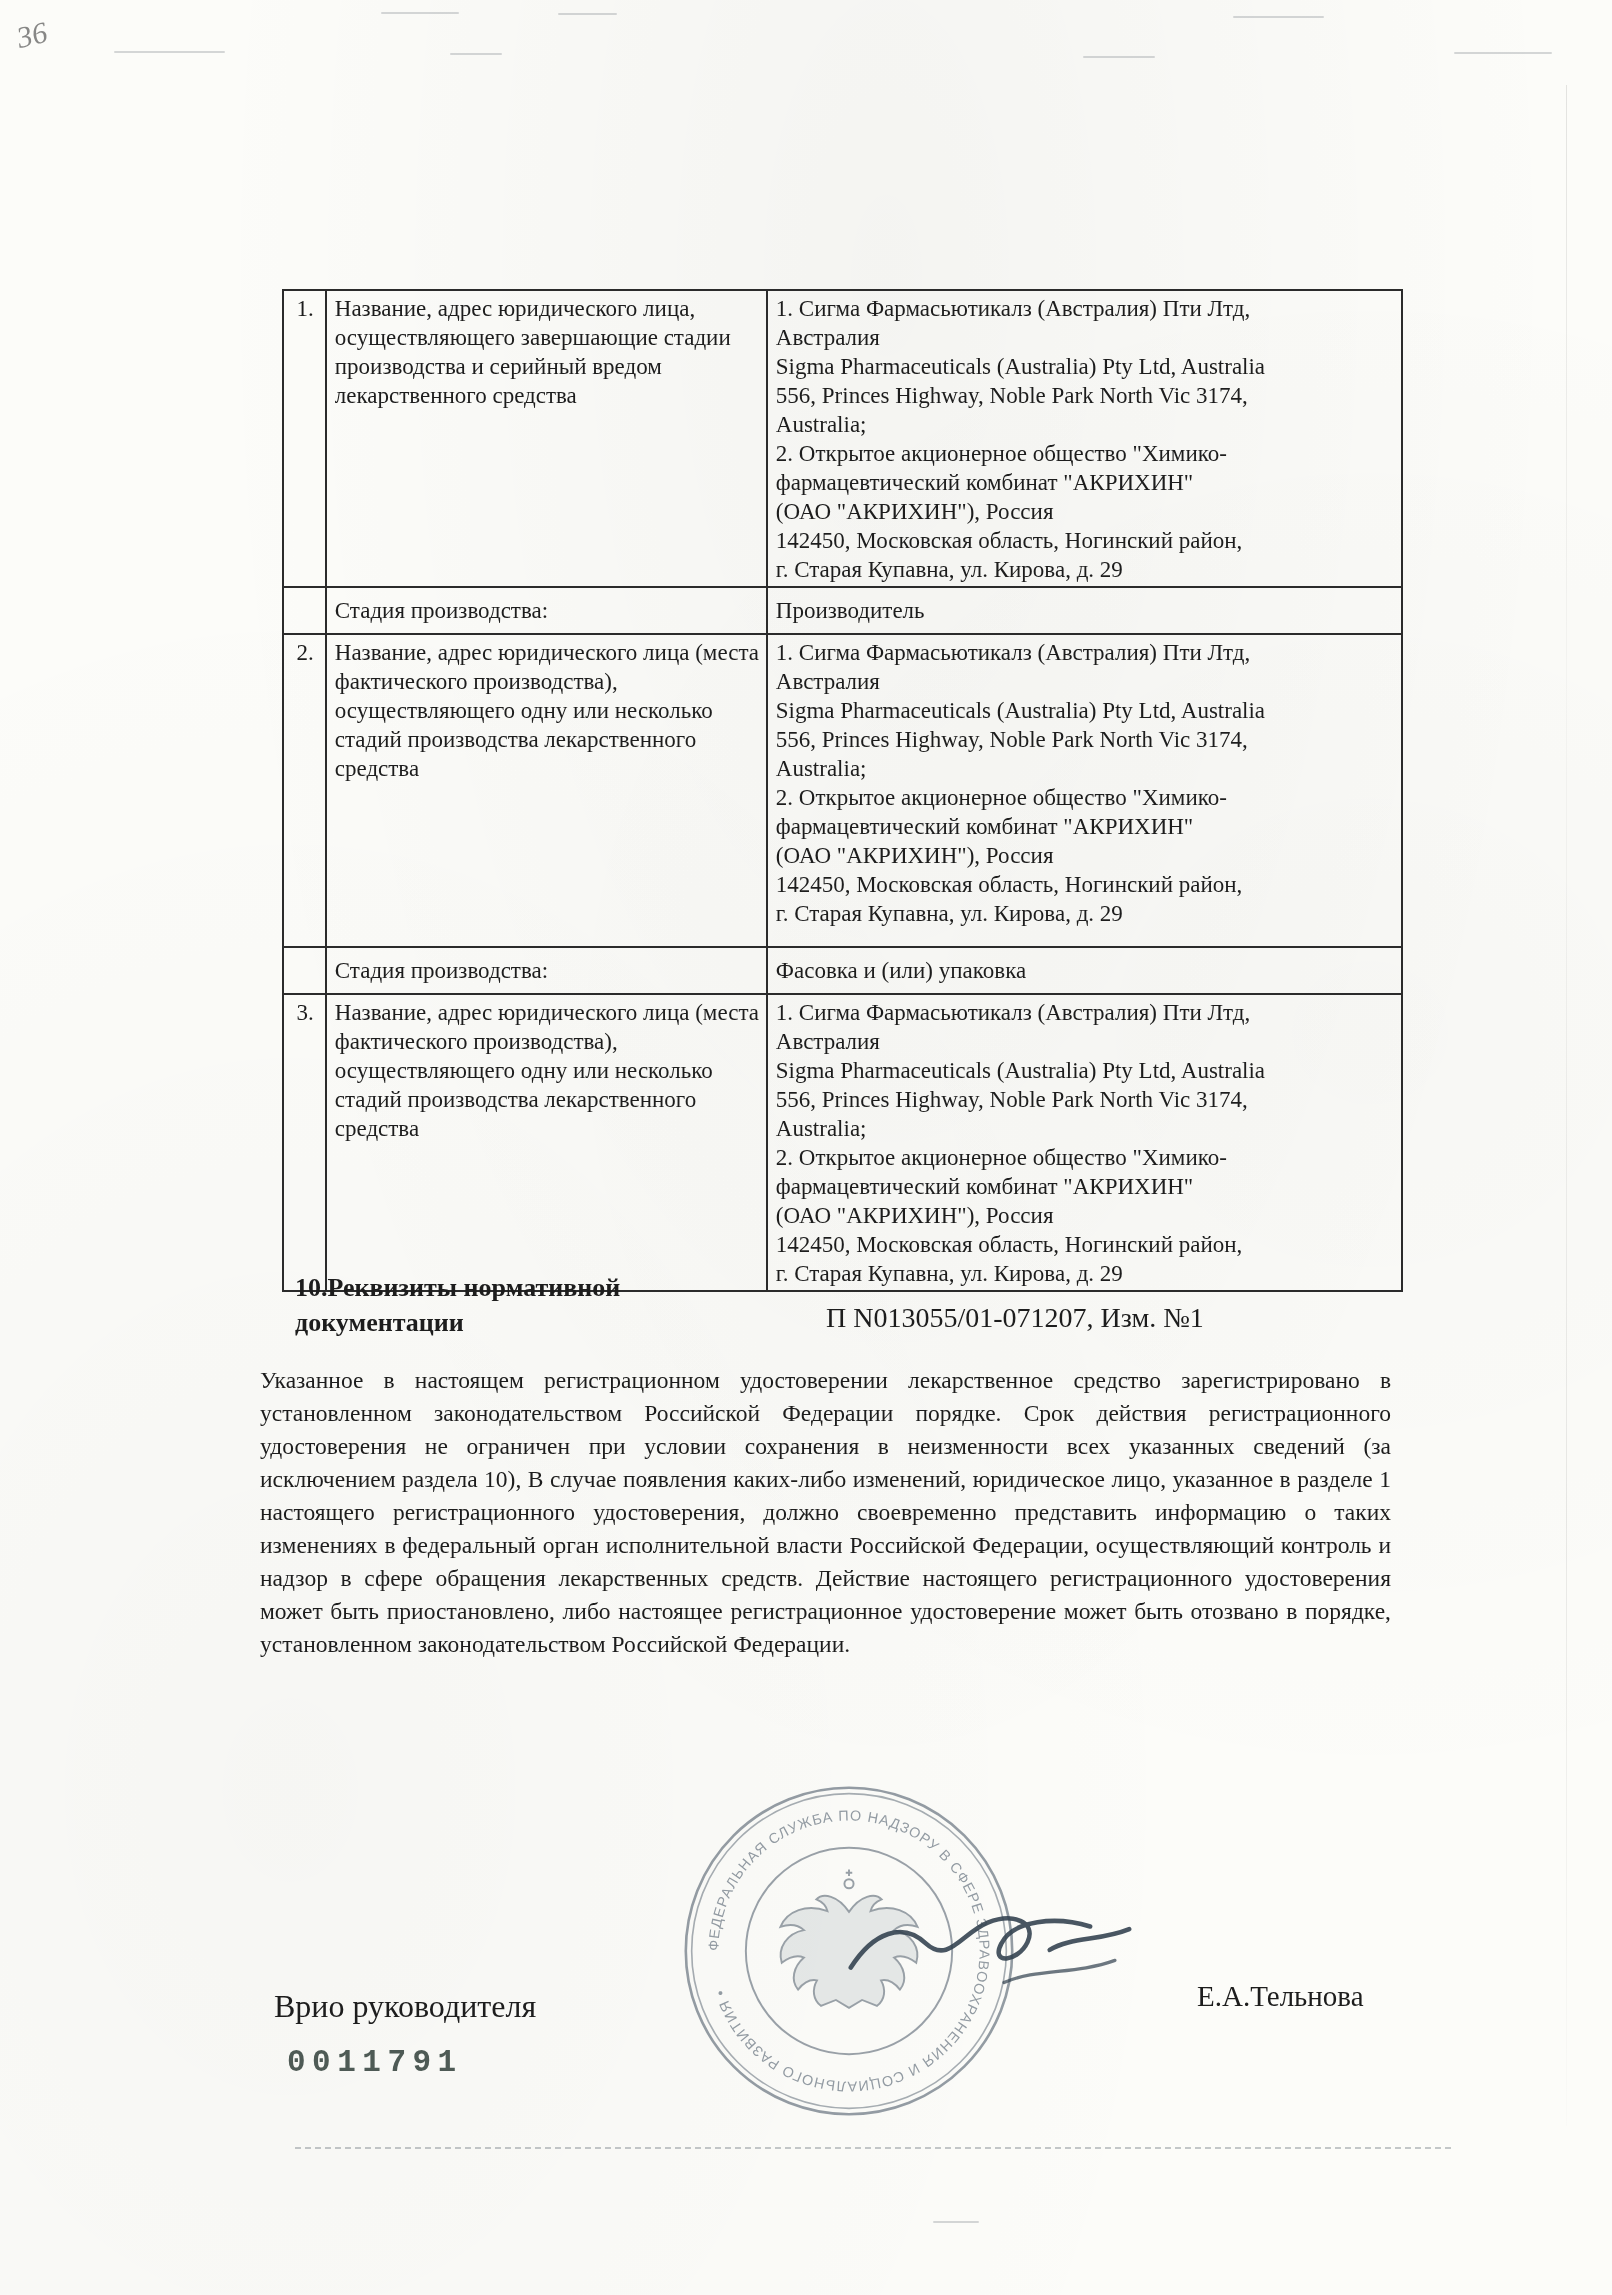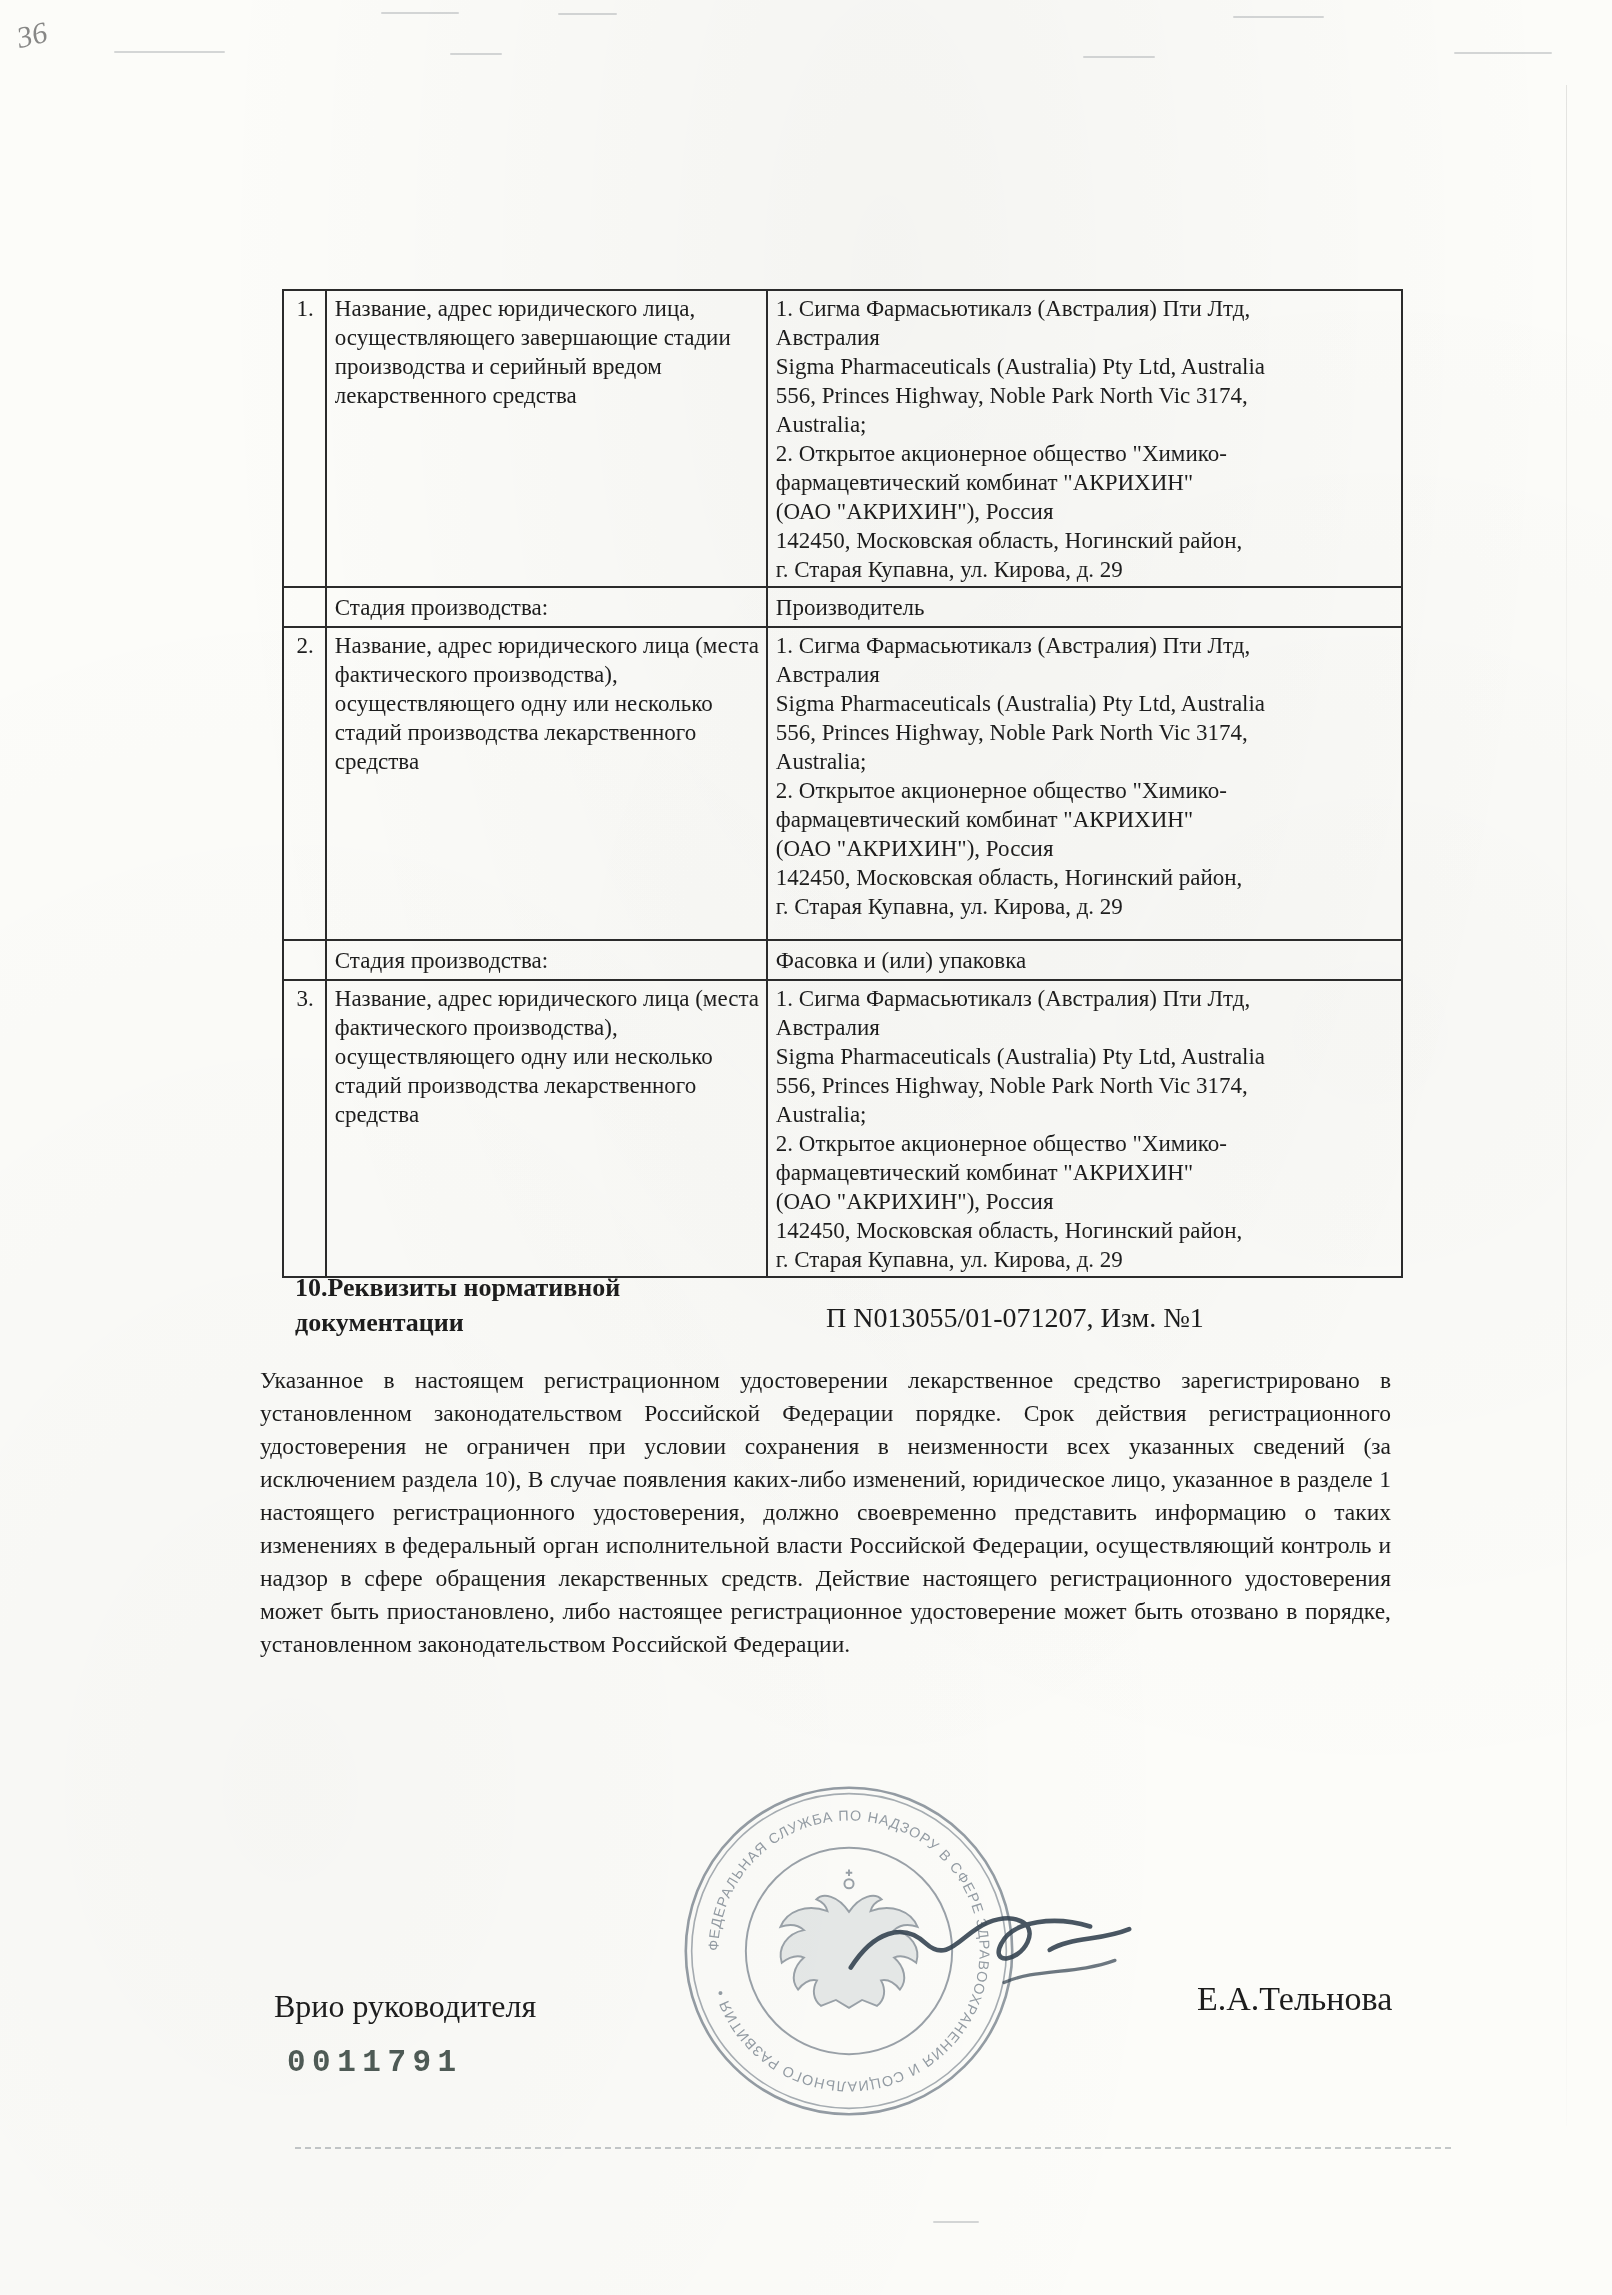--- a/index.html
+++ b/index.html
@@ -35,42 +35,42 @@
     border-collapse:collapse; table-layout:fixed;
   }
   table.mfr td {
     border:2px solid #2b2b2b; vertical-align:top;
     font-size:23px; line-height:29px; padding:2.6px 6.5px 2.6px 7.8px;
   }
   td.num { text-align:center; vertical-align:middle; padding:0; }
   td.val { white-space:pre-line; }
   tr.stage td { vertical-align:middle; }
   tr.r1 { height:288px; }
-  tr.st { height:40px;padding-left:28px; }
+  tr.st { height:47px;padding-left:28px; }
   tr.r2 { height:313px; }
   tr.r3 { height:286px; }
 
   
   .sec10-h {
     position:absolute; left:283px; top:1270px; width:450px;
     font-weight:bold; font-size:26px; line-height:35px; white-space:pre-line;margin-left:12px;
   }
   .sec10-n { position:absolute; left:818px; top:1302px; font-size:28px;margin-left:8px; }
 
   
   .para {
     position:absolute; left:260px; width:1131px;
     font-size:23.5px; line-height:33px; text-align:justify; text-align-last:left;
   }
   .p1 { top:1364px; }
   .p2 { top:1699px; font-weight:bold; }
 
   
   .sig-label  { position:absolute; left:274px;  top:1988px; font-size:32px; }
-  .sig-name   { position:absolute; left:1197px; top:1980px; font-size:34px; }
+  .sig-name   { position:absolute; left:1197px; top:1980px; font-size:29px; }
   .serial {
     position:absolute; left:287px; top:2045px;
     font-family:"Liberation Mono","DejaVu Sans Mono",monospace;
     font-size:31px; letter-spacing:6.5px; color:#3c4a44; font-weight:bold; opacity:.9;
   }
   .seal-svg { position:absolute; left:676px; top:1778px; width:346px; height:346px; opacity:.82; }
   .sign-svg { position:absolute; left:841px; top:1886px; width:300px; height:137px; }
 </style>
 </head>
 <body>

